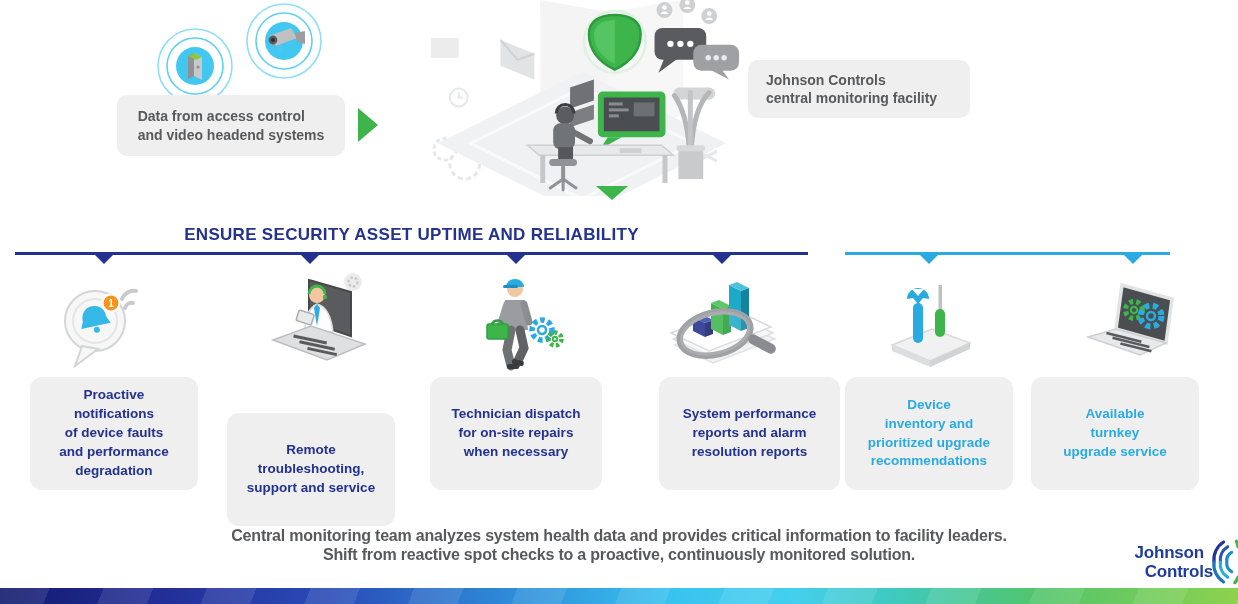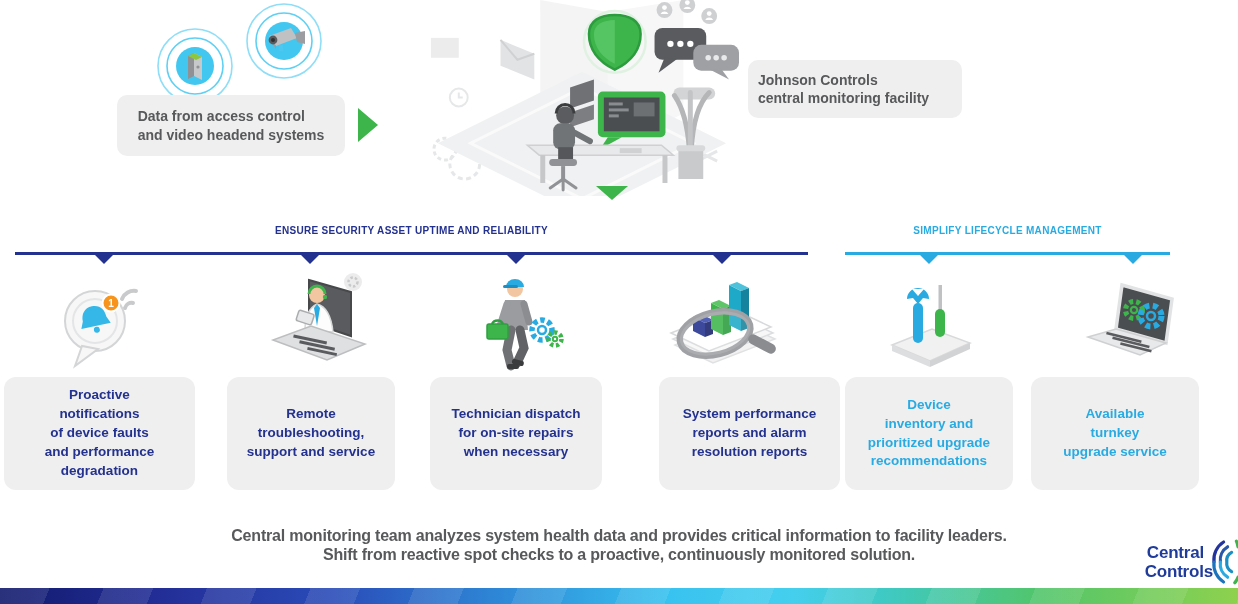--- a/index.html
+++ b/index.html
@@ -16,21 +16,21 @@
   }
   .col-box{
     position:absolute;top:377px;height:113px;background:#efefef;border-radius:12px;
     display:flex;align-items:center;justify-content:center;text-align:center;
     font-weight:bold;font-size:13.5px;line-height:1.4;white-space:pre-line;
   }
   .navy-text{color:#23318f;}
   .cyan-text{color:#29abe2;}
   .section-title{
     position:absolute;top:225px;text-align:center;font-weight:bold;
-    font-size:10px;letter-spacing:.3px;white-space:nowrap;
+    font-size:17px;letter-spacing:.3px;white-space:nowrap;
   }
   .rule{position:absolute;top:252px;height:3px;}
   .tri-down{position:absolute;width:0;height:0;border-left:9px solid transparent;border-right:9px solid transparent;}
   .arrow-right{
     position:absolute;width:0;height:0;
     border-top:17px solid transparent;border-bottom:17px solid transparent;
     border-left:20px solid #3db54a;
   }
   .arrow-down{
     position:absolute;width:0;height:0;
@@ -177,33 +177,32 @@
       <path d="M268 150 C266 122 260 106 253 96" stroke="#b4b6b8" stroke-width="5" fill="none" stroke-linecap="round"></path>
       <path d="M270 150 C272 116 280 101 288 93" stroke="#b4b6b8" stroke-width="5" fill="none" stroke-linecap="round"></path>
       <path d="M269 150 C269 120 269 106 269 93" stroke="#c2c4c6" stroke-width="5" fill="none" stroke-linecap="round"></path>
       <rect x="257" y="148" width="25" height="32" fill="#c9cacc"></rect>
       <rect x="255" y="146" width="29" height="6" rx="3" fill="#d8d9db"></rect>
     </g>
   </svg>
 
   <div class="arrow-down" style="left:596px;top:186px;"></div>
 
-  <div class="label-box" style="left:748px;top:60px;width:226px;height:58px;justify-content:flex-start;padding-left:10px;width:204px;text-align:left;">
+  <div class="label-box" style="left:748px;top:60px;width:226px;height:58px;justify-content:flex-start;padding-left:18px;width:204px;text-align:left;">
     <span>Johnson Controls
 central monitoring facility</span>
   </div>
 
   <div class="section-title navy-text" style="left:15px;width:793px;">ENSURE SECURITY ASSET UPTIME AND RELIABILITY</div>
   <div class="rule" style="left:15px;width:793px;background:#23318f;"></div>
   <div class="tri-down" style="left:95px;top:255px;border-top:9px solid #23318f;"></div>
   <div class="tri-down" style="left:301px;top:255px;border-top:9px solid #23318f;"></div>
   <div class="tri-down" style="left:507px;top:255px;border-top:9px solid #23318f;"></div>
   <div class="tri-down" style="left:713px;top:255px;border-top:9px solid #23318f;"></div>
 
-  <div class="section-title cyan-text" style="left:845px;width:325px;">SIMPLIFY LIFECYCLE MANAGEMENT</div>
   <div class="rule" style="left:845px;width:325px;background:#29abe2;"></div>
   <div class="tri-down" style="left:920px;top:255px;border-top:9px solid #29abe2;"></div>
   <div class="tri-down" style="left:1124px;top:255px;border-top:9px solid #29abe2;"></div>
 
   <svg class="abs" style="left:48px;top:273px;" width="110" height="100" viewBox="0 0 110 100">
     <g stroke="#c9cacb" stroke-width="4" fill="none" stroke-linecap="round">
       <path d="M74 26 a13 13 0 0 1 14 -8"></path>
       <path d="M77 35 a7 7 0 0 1 8 -5"></path>
     </g>
     <circle cx="47" cy="48" r="30" fill="#f7f7f7" stroke="#d4d5d6" stroke-width="2"></circle>
@@ -298,28 +297,28 @@
       <rect x="32" y="57" width="36" height="2.6" transform="rotate(14 50 58)"></rect>
       <rect x="38" y="62" width="38" height="2.6" transform="rotate(14 57 63)"></rect>
       <rect x="46" y="67" width="32" height="2.6" transform="rotate(14 62 68)"></rect>
     </g>
     <circle cx="60" cy="31" r="8.5" fill="none" stroke="#3db54a" stroke-width="5" stroke-dasharray="4 3"></circle>
     <circle cx="60" cy="31" r="3.2" fill="none" stroke="#3db54a" stroke-width="2.2"></circle>
     <circle cx="77" cy="37" r="10.5" fill="none" stroke="#29abe2" stroke-width="6" stroke-dasharray="5 3.5"></circle>
     <circle cx="77" cy="37" r="4" fill="none" stroke="#29abe2" stroke-width="2.5"></circle>
   </svg>
 
-  <div class="col-box navy-text" style="left:4px;width:191px;">
+  <div class="col-box navy-text" style="left:30px;width:168px;">
     <span>Proactive
 notifications
 of device faults
 and performance
 degradation</span>
   </div>
-  <div class="col-box navy-text" style="left:227px;width:168px;">
+  <div class="col-box navy-text" style="left:227px;width:168px;margin-top:36px;">
     <span>Remote
 troubleshooting,
 support and service</span>
   </div>
   <div class="col-box navy-text" style="left:430px;width:172px;">
     <span>Technician dispatch
 for on-site repairs
 when necessary</span>
   </div>
   <div class="col-box navy-text" style="left:659px;width:181px;">
@@ -336,21 +335,21 @@
   <div class="col-box cyan-text" style="left:1031px;width:168px;">
     <span>Available
 turnkey
 upgrade service</span>
   </div>
 
   <div class="footer-text" style="top:526px;">Central monitoring team analyzes system health data and provides critical information to facility leaders.</div>
   <div class="footer-text" style="top:545px;">Shift from reactive spot checks to a proactive, continuously monitored solution.</div>
 
   <div class="logo-text">
-    <div>Central</div>
+    <div>Johnson</div>
     <div style="margin-right:-9px;">Controls</div>
   </div>
   <svg class="abs" style="left:1206px;top:533px;" width="32" height="58" viewBox="0 0 40 58">
     <g fill="none" stroke-linecap="round">
       <path d="M22 4 A26 26 0 0 0 10 29" stroke="#24349c" stroke-width="4"></path>
       <path d="M10 29 A26 26 0 0 0 22 54" stroke="#1b75bc" stroke-width="4"></path>
       <path d="M27 10 A19 19 0 0 0 18 29" stroke="#2a56a8" stroke-width="4"></path>
       <path d="M18 29 A19 19 0 0 0 27 48" stroke="#29abe2" stroke-width="4"></path>
       <path d="M32 17 A12 12 0 0 0 26 29 A12 12 0 0 0 32 41" stroke="#1b8fc4" stroke-width="4"></path>
       <path d="M38 3 A26 26 0 0 1 40 10" stroke="#3db54a" stroke-width="4"></path>

